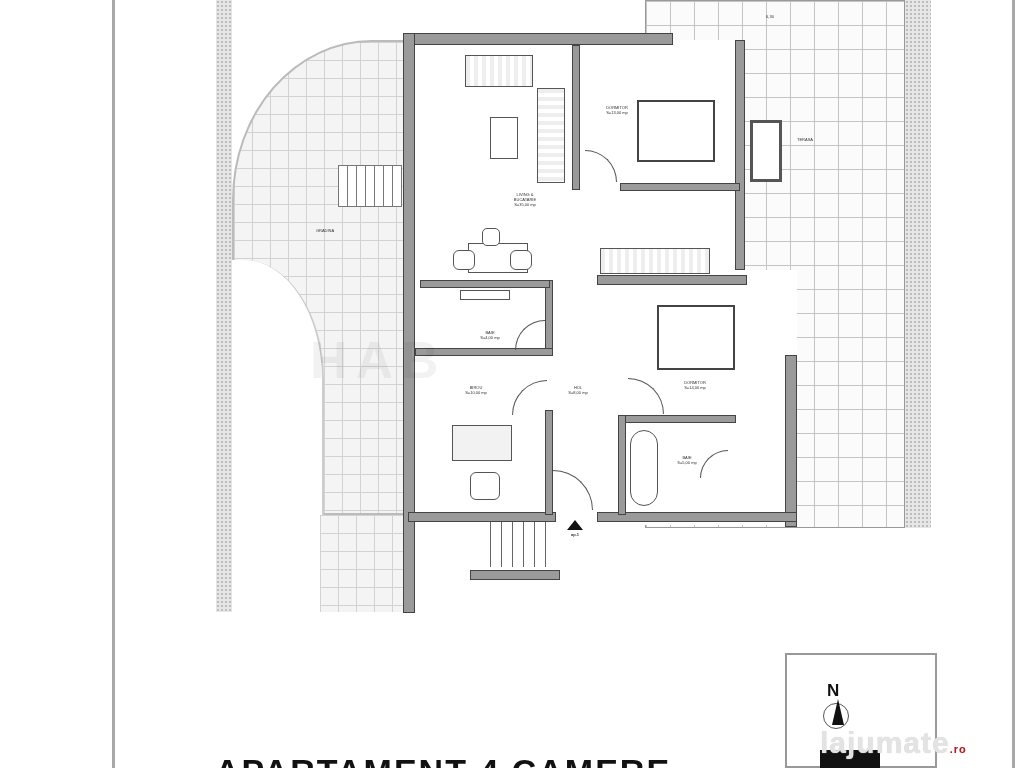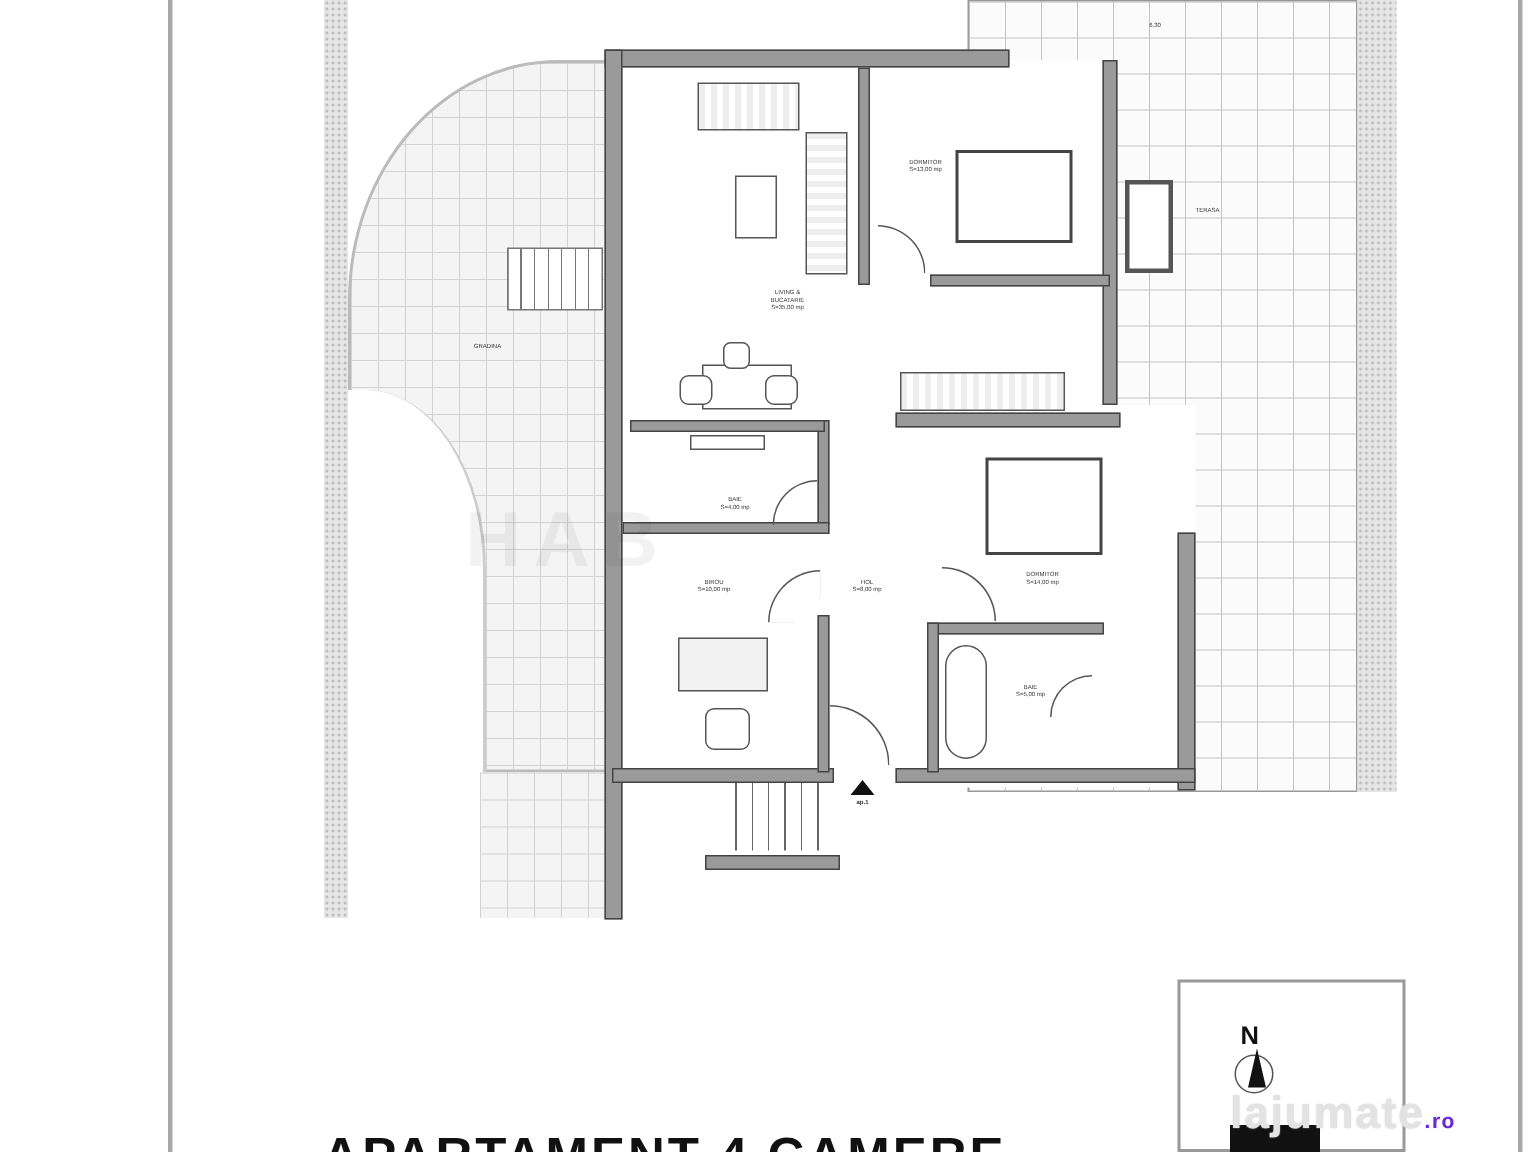--- a/index.html
+++ b/index.html
@@ -8,21 +8,21 @@
   .frame-line{position:absolute;top:0;width:3px;height:768px;background:#a8a8a8;}
   .hatch{background-color:#e6e6e6;background-image:radial-gradient(#bdbdbd 0.8px,transparent 1.2px);background-size:4px 4px;}
   .dotgrid{background-color:#f4f4f4;background-image:linear-gradient(#d2d2d2 1px,transparent 1px),linear-gradient(90deg,#d2d2d2 1px,transparent 1px);background-size:18px 18px;}
   .tiles{background-color:#fbfbfb;background-image:linear-gradient(#c4c4c4 1px,transparent 1px),linear-gradient(90deg,#c4c4c4 1px,transparent 1px);background-size:24px 24px;}
   .wall{position:absolute;background:#9a9a9a;border:1px solid #444;box-sizing:border-box;}
   .lbl{position:absolute;font-size:4px;color:#333;text-align:center;line-height:5px;}
   .title{position:absolute;left:215px;top:752px;font-size:34px;font-weight:bold;letter-spacing:2px;color:#111;white-space:nowrap;}
   .compass-box{position:absolute;left:785px;top:653px;width:152px;height:115px;border:2px solid #999;box-sizing:border-box;background:#fff;}
   .north{position:absolute;left:40px;top:26px;font-size:17px;font-weight:bold;color:#111;}
   .watermark{position:absolute;left:820px;top:726px;font-size:30px;color:#e3e3e3;font-weight:bold;letter-spacing:1px;text-shadow:0 0 1px #ccc;white-space:nowrap;}
-  .watermark small{font-size:14px;color:#6d28d9;}
+  .watermark small{font-size:11px;color:#b91c1c;}
   .center-wm{position:absolute;left:310px;top:330px;font-size:52px;color:rgba(0,0,0,0.05);font-weight:bold;letter-spacing:8px;}
   .furn{position:absolute;border:1px solid #555;background:#fff;box-sizing:border-box;}
   .door{position:absolute;border:1px solid #555;border-radius:0 100% 0 0;border-left:none;border-bottom:none;box-sizing:border-box;}
 </style>
 </head>
 <body>
 
 <div class="frame-line" style="left:112px;"></div>
 <div class="frame-line" style="left:1012px;"></div>
 

